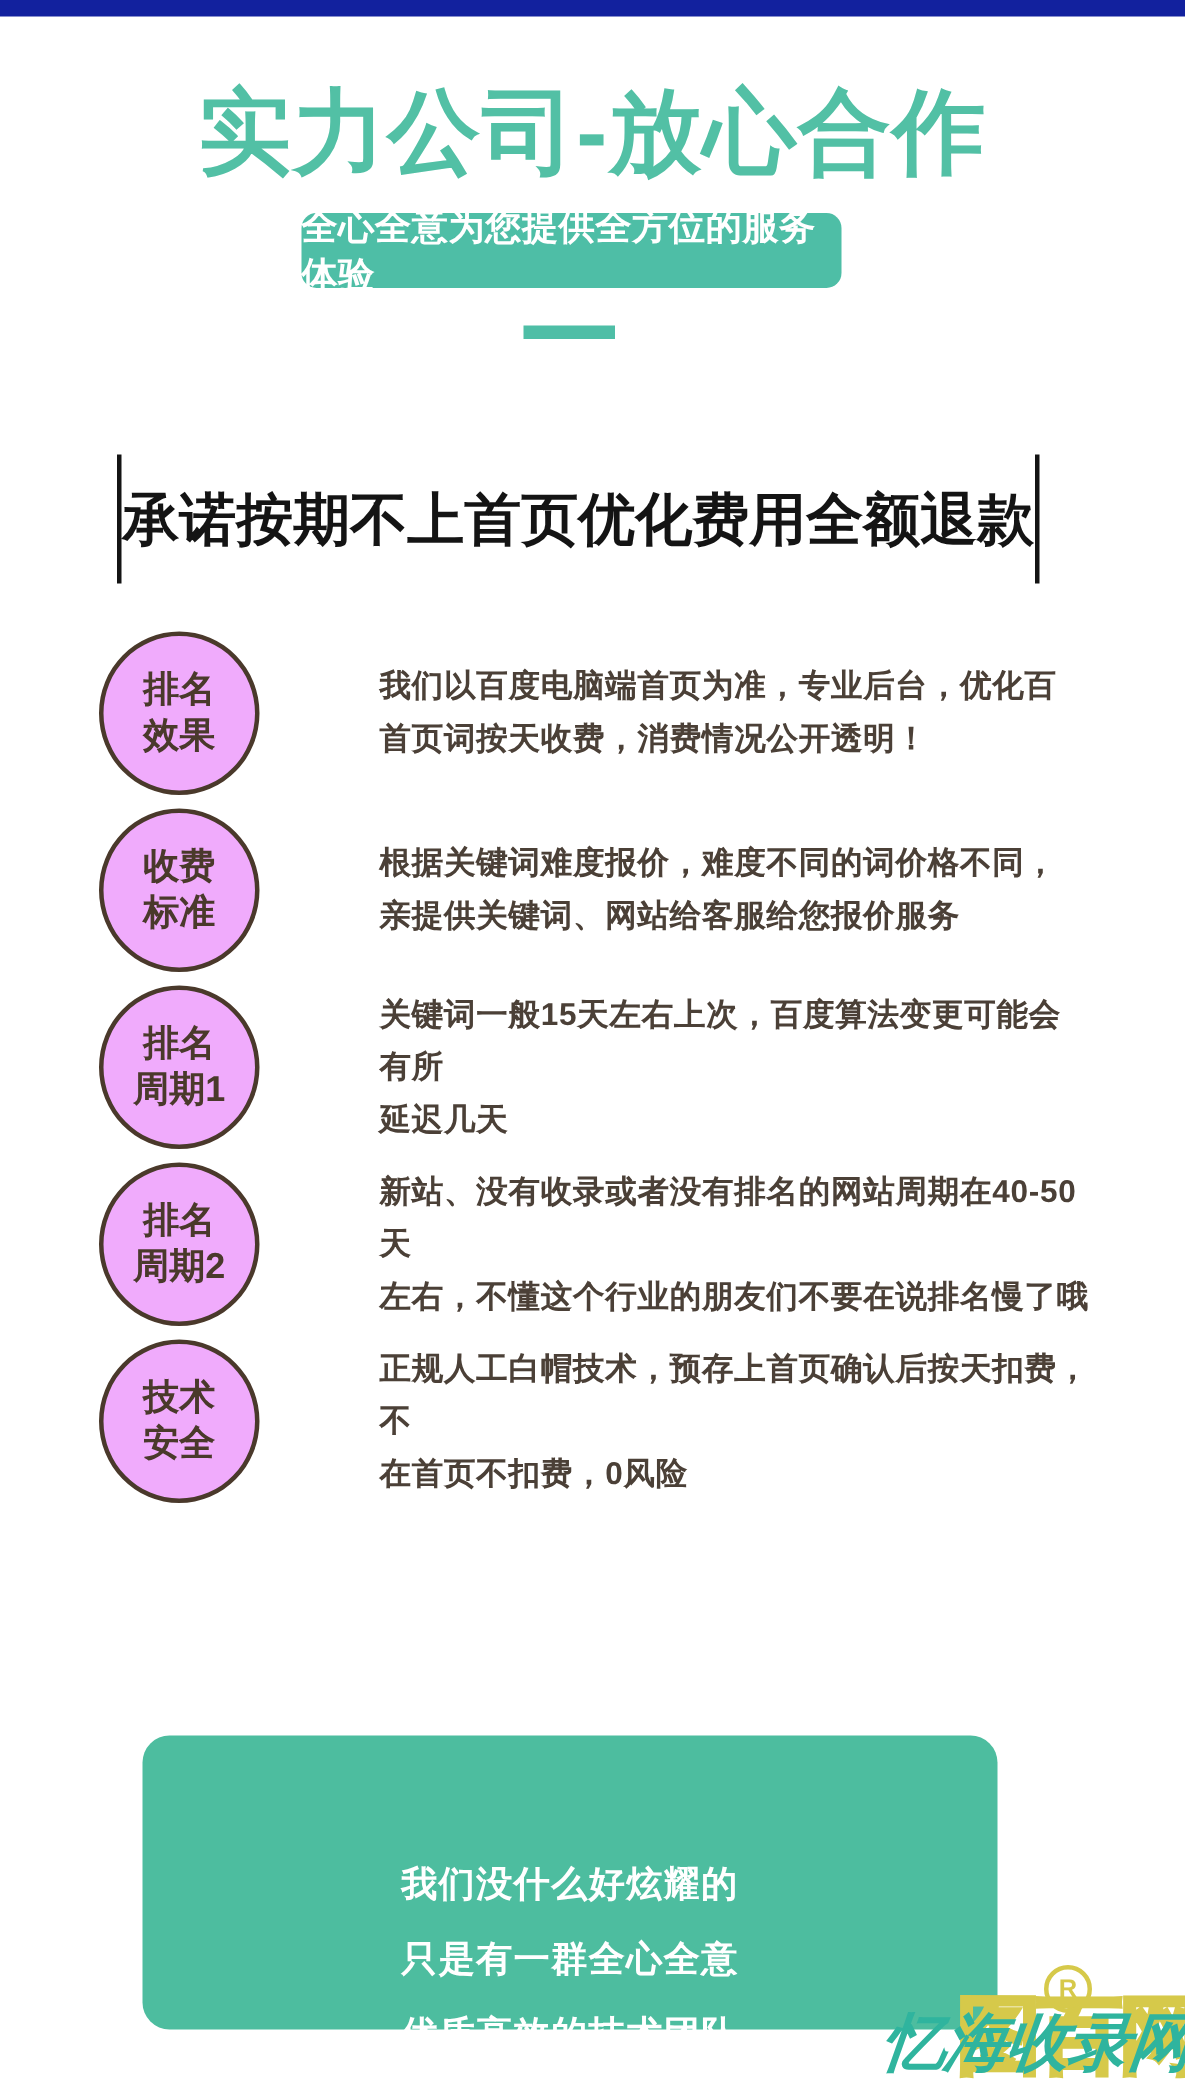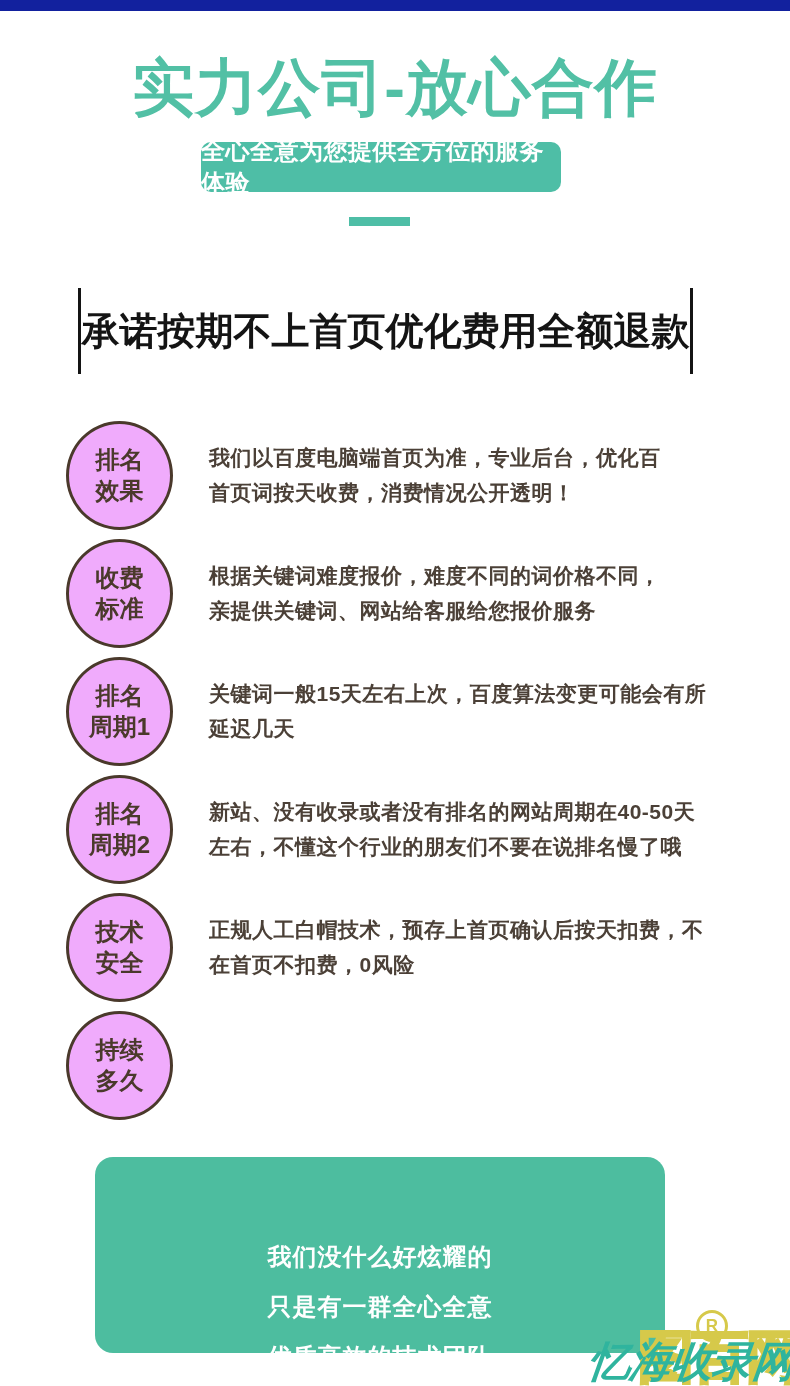--- a/index.html
+++ b/index.html
@@ -25,21 +25,21 @@
     width:360px;height:50px;
     background:#4ebea6;border-radius:10px;
     display:flex;align-items:center;justify-content:center;
     color:#ffffff;font-size:24px;font-weight:bold;letter-spacing:0.5px;
   }
   .divider-dash{
     position:absolute;top:217px;left:349px;
     width:61px;height:9px;background:#4ebea6;
   }
   .guarantee{
-    position:absolute;top:288px;left:78px;
+    position:absolute;top:303px;left:78px;
     width:609px;height:86px;
     border-left:3px solid #141414;
     border-right:3px solid #141414;
     display:flex;align-items:center;justify-content:center;
     font-size:38px;font-weight:bold;color:#141414;
     letter-spacing:0px;
   }
   .faq{
     position:absolute;top:420px;left:66px;width:660px;
   }
@@ -52,21 +52,21 @@
     width:101px;height:103px;
     border:3px solid #4a392b;border-radius:50%;
     display:flex;align-items:center;justify-content:center;
     text-align:center;
     font-size:24px;line-height:31px;font-weight:bold;
     color:#4a392b;
     white-space:pre-line;
     background:#f0abfc;
   }
   .faq-text{
-    margin-left:36px;
+    margin-left:80px;
     font-size:21px;line-height:35px;font-weight:bold;
     color:#4b4037;
     white-space:pre-line;
     letter-spacing:0.5px;
   }
   .footer-box{
     position:absolute;top:1157px;left:95px;
     width:570px;height:196px;
     background:#4dbd9f;border-radius:18px;
     box-sizing:border-box;padding-top:25px;
@@ -150,22 +150,20 @@
     </div>
 
     <div class="faq-row">
       <div class="badge">技术
 安全</div>
       <div class="faq-text">正规人工白帽技术，预存上首页确认后按天扣费，不
 在首页不扣费，0风险</div>
     </div>
 
     <div class="faq-row">
-      <div class="badge">持续
-多久</div>
     </div>
 
   </div>
 
   <div class="footer-box">
     <span>我们没什么好炫耀的
 只是有一群全心全意
 优质高效的技术团队</span>
   </div>
 

